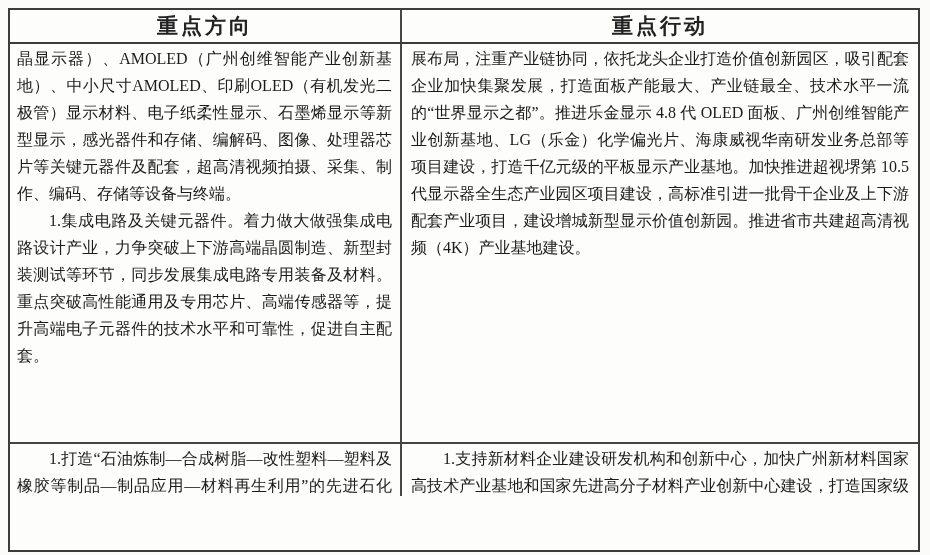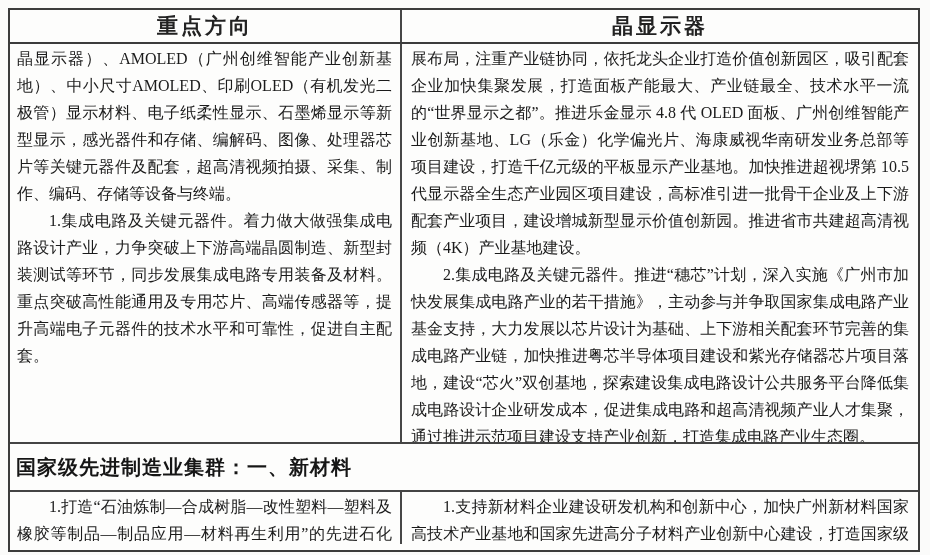--- a/index.html
+++ b/index.html
@@ -62,37 +62,33 @@
   }
 </style>
 </head>
 <body>
 
 <div class="page">
   <div class="doc-table">
 
     <div class="row hdr-row">
       <div class="cell left hdr-cell">重点方向</div>
-      <div class="cell right hdr-cell">晶显示器</div>
+      <div class="cell right hdr-cell">重点行动</div>
     </div>
 
     <div class="row body-row-1">
       <div class="cell left text-cell">
         <p>晶显示器）、AMOLED（广州创维智能产业创新基地）、中小尺寸AMOLED、印刷OLED（有机发光二极管）显示材料、电子纸柔性显示、石墨烯显示等新型显示，感光器件和存储、编解码、图像、处理器芯片等关键元器件及配套，超高清视频拍摄、采集、制作、编码、存储等设备与终端。</p>
         <p class="indented">1.集成电路及关键元器件。着力做大做强集成电路设计产业，力争突破上下游高端晶圆制造、新型封装测试等环节，同步发展集成电路专用装备及材料。重点突破高性能通用及专用芯片、高端传感器等，提升高端电子元器件的技术水平和可靠性，促进自主配套。</p>
       </div>
       <div class="cell right text-cell">
         <p>展布局，注重产业链协同，依托龙头企业打造价值创新园区，吸引配套企业加快集聚发展，打造面板产能最大、产业链最全、技术水平一流的“世界显示之都”。推进乐金显示 4.8 代 OLED 面板、广州创维智能产业创新基地、LG（乐金）化学偏光片、海康威视华南研发业务总部等项目建设，打造千亿元级的平板显示产业基地。加快推进超视堺第 10.5 代显示器全生态产业园区项目建设，高标准引进一批骨干企业及上下游配套产业项目，建设增城新型显示价值创新园。推进省市共建超高清视频（4K）产业基地建设。</p>
-        <p class="indented">2.集成电路及关键元器件。推进“穗芯”计划，深入实施《广州市加快发展集成电路产业的若干措施》，主动参与并争取国家集成电路产业基金支持，大力发展以芯片设计为基础、上下游相关配套环节完善的集成电路产业链，加快推进粤芯半导体项目建设和紫光存储器芯片项目落地，建设“芯火”双创基地，探索建设集成电路设计公共服务平台降低集成电路设计企业研发成本，促进集成电路和超高清视频产业人才集聚，通过推进示范项目建设支持产业创新，打造集成电路产业生态圈。</p>
       </div>
     </div>
 
-    <div class="row band-row">
-      <div class="band-cell">国家级先进制造业集群：一、新材料</div>
-    </div>
 
     <div class="row body-row-2">
       <div class="cell left text-cell">
         <p class="indented">1.打造“石油炼制—合成树脂—改性塑料—塑料及橡胶等制品—制品应用—材料再生利用”的先进石化产</p>
       </div>
       <div class="cell right text-cell">
         <p class="indented">1.支持新材料企业建设研发机构和创新中心，加快广州新材料国家高技术产业基地和国家先进高分子材料产业创新中心建设，打造国家级电</p>
       </div>
     </div>
 

